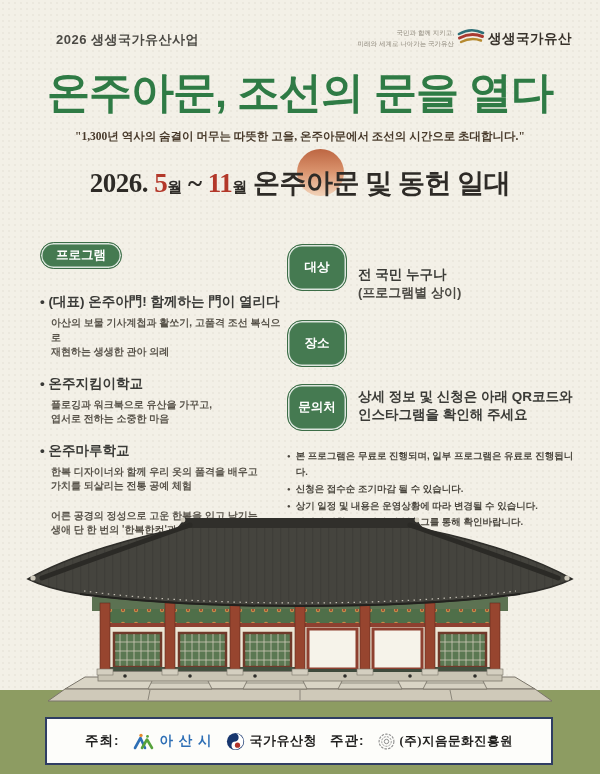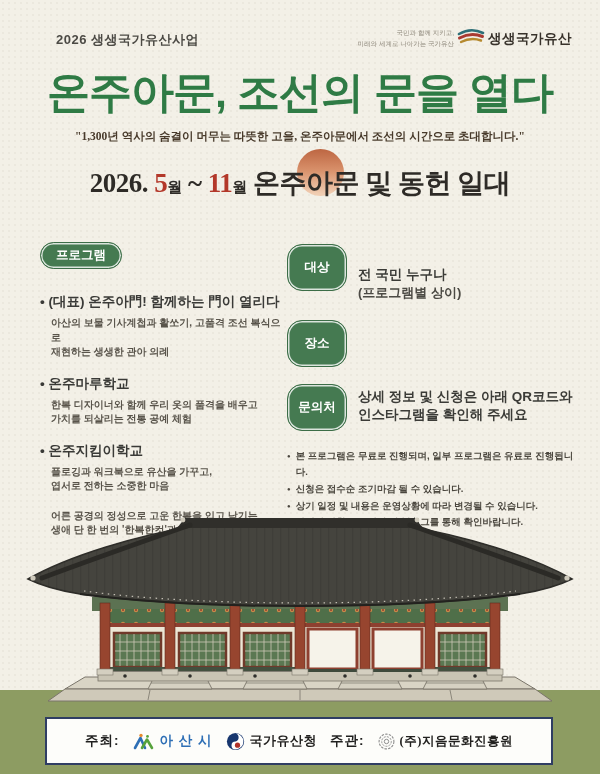--- a/index.html
+++ b/index.html
@@ -95,28 +95,28 @@
 
   <div class="col-left">
     <span class="badge">프로그램</span>
     <div class="program-list">
       <div class="p-item">
         <div class="p-title">(대표) 온주아門! 함께하는 門이 열리다</div>
         <div class="p-desc">아산의 보물 기사계첩과 활쏘기, 고품격 조선 복식으로
 재현하는 생생한 관아 의례</div>
       </div>
       <div class="p-item">
+        <div class="p-title">온주지킴이학교</div>
+        <div class="p-desc">플로깅과 워크북으로 유산을 가꾸고,
+엽서로 전하는 소중한 마음</div>
+      </div>
+      <div class="p-item">
         <div class="p-title">온주마루학교</div>
         <div class="p-desc">한복 디자이너와 함께 우리 옷의 품격을 배우고
 가치를 되살리는 전통 공예 체험</div>
-      </div>
-      <div class="p-item">
-        <div class="p-title">온주지킴이학교</div>
-        <div class="p-desc">플로깅과 워크북으로 유산을 가꾸고,
-엽서로 전하는 소중한 마음</div>
       </div>
       <div class="p-item">
         <div class="p-desc">어른 공경의 정성으로 고운 한복을 입고 남기는
 생애 단 한 번의 '한복한컷'과 연말 특별전시회</div>
       </div>
     </div>
   </div>
 
   <div class="col-right">
     <div class="info-row">

